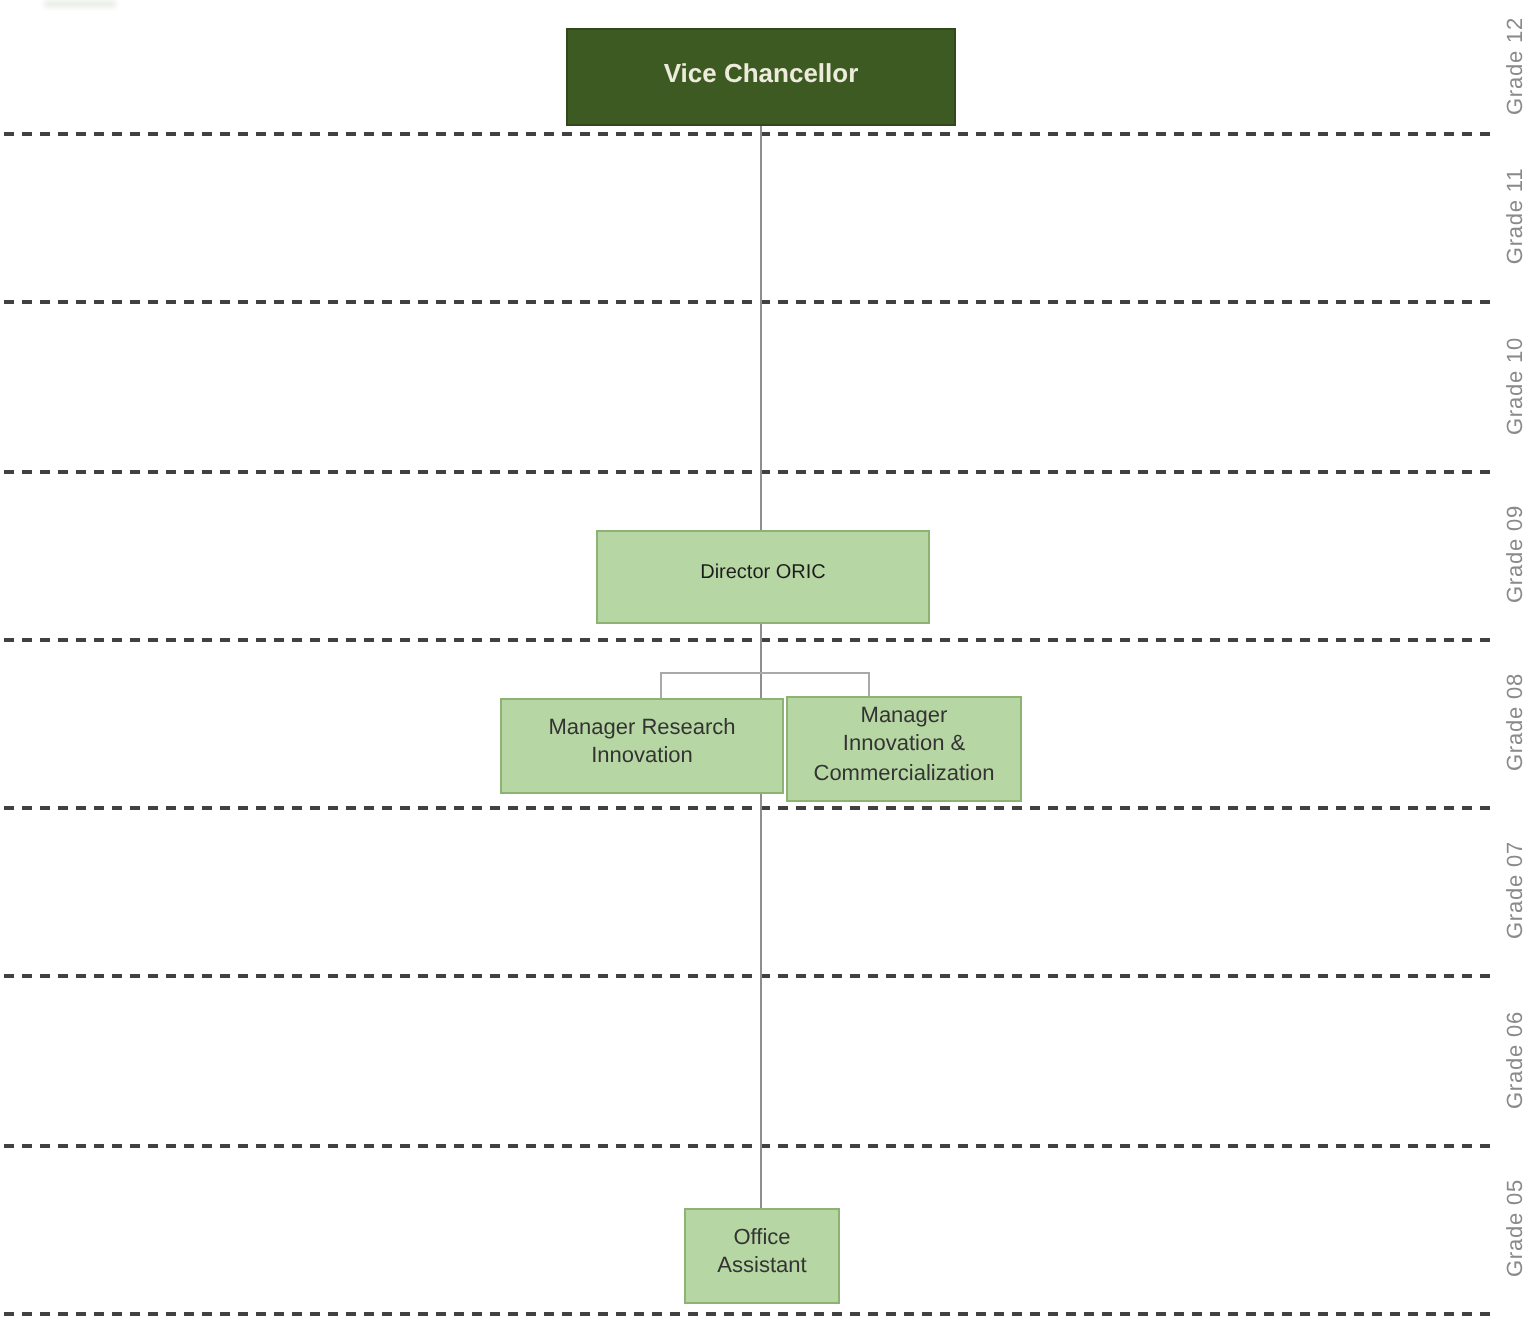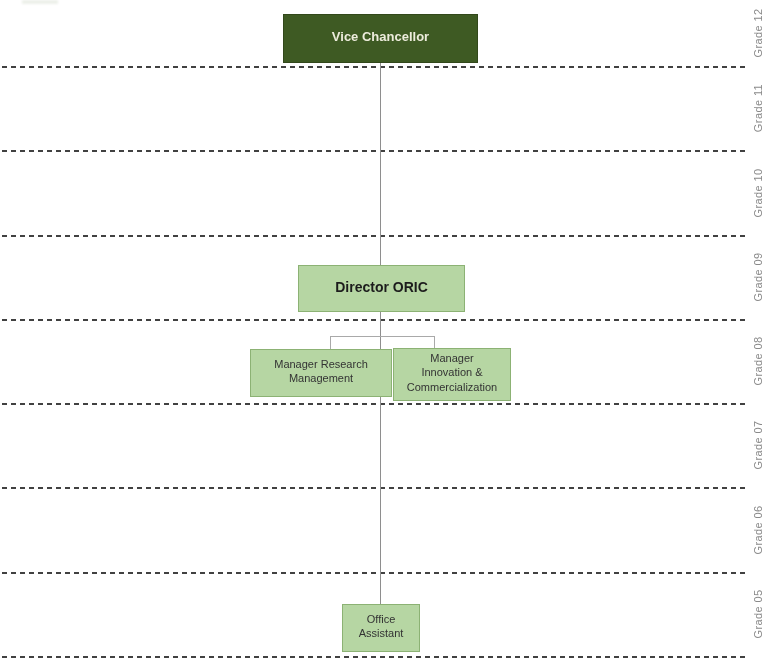--- a/index.html
+++ b/index.html
@@ -79,22 +79,22 @@
     color: #edecdc;
     font-weight: bold;
     font-size: 13px;
   }
   .staff {
     background: #b6d6a3;
     border: 1px solid #8cb274;
     color: #2a2a2a;
   }
   .director {
-    font-weight: bold;
-    font-size: 14px;
+    font-weight: normal;
+    font-size: 10px;
     color: #1c1c1c;
   }
   .small-node {
     font-size: 11px;
     line-height: 14.5px;
     color: #333333;
   }
   .vc-box       { left: 283px; top: 14px;  width: 195px; height: 49px; }
   .director-box { left: 298px; top: 265px; width: 167px; height: 47px; }
   .mgr-left     { left: 250px; top: 349px; width: 142px; height: 48px; }
@@ -134,21 +134,21 @@
   <div class="node exec vc-box">
     <span class="line">Vice Chancellor</span>
   </div>
 
   <div class="node staff director director-box">
     <span class="line">Director ORIC</span>
   </div>
 
   <div class="node staff small-node mgr-left">
     <span class="line">Manager Research</span>
-    <span class="line">Management</span>
+    <span class="line">Innovation</span>
   </div>
 
   <div class="node staff small-node office-box">
     <span class="line">Office</span>
     <span class="line">Assistant</span>
   </div>
 
   <div class="node staff small-node mgr-right">
     <span class="line">Manager</span>
     <span class="line">Innovation &amp;</span>

